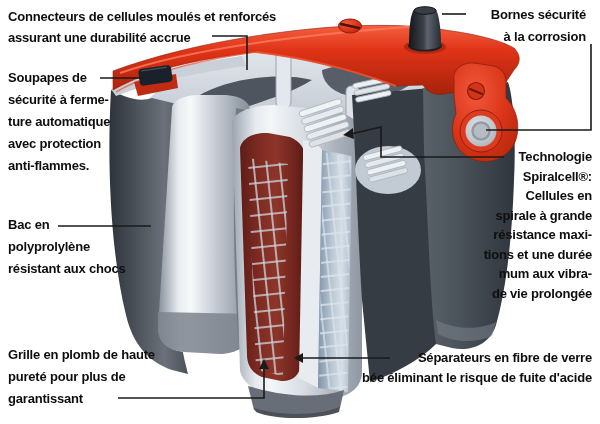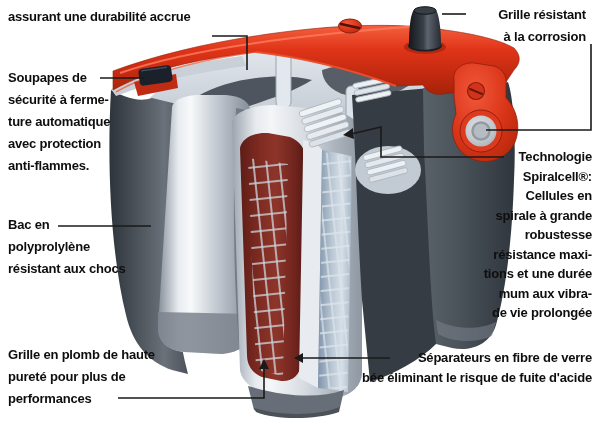--- a/index.html
+++ b/index.html
@@ -201,54 +201,54 @@
     <path d="M390,358 L301,358"></path>
   </g>
   <g fill="#1a1a1a">
     <polygon points="264,359 259,369 269,369"></polygon>
     <polygon points="343,135 353,128 354,139"></polygon>
     <polygon points="294,358 303,353 303,363"></polygon>
   </g>
 </svg>
 
 <div class="lbl lh21" style="left:8px;top:6px;">
+  <div>Connecteurs de cellules moulés et renforcés</div>
   <div>assurant une durabilité accrue</div>
 </div>
 
 <div class="lbl lh22" style="left:8px;top:67px;">
   <div>Soupapes de</div>
   <div>sécurité à ferme-</div>
   <div>ture automatique</div>
   <div>avec protection</div>
   <div>anti-flammes.</div>
 </div>
 
 <div class="lbl lh22" style="left:8px;top:214px;">
   <div>Bac en</div>
   <div>polyprolylène</div>
   <div>résistant aux chocs</div>
 </div>
 
 <div class="lbl lh22" style="left:8px;top:344px;">
   <div>Grille en plomb de haute</div>
   <div>pureté pour plus de</div>
-  <div>performances</div>
+  <div>garantissant</div>
 </div>
 
 <div class="lbl lh22 right" style="right:14px;top:4px;">
-  <div>Grille résistant</div>
+  <div>Bornes sécurité</div>
   <div>à la corrosion</div>
 </div>
 
 <div class="lbl lh195 right" style="right:8px;top:147px;">
   <div>Technologie</div>
   <div>Spiralcell®:</div>
   <div>Cellules en</div>
   <div>spirale à grande</div>
-  <div>robustesse</div>
   <div>résistance maxi-</div>
   <div>tions et une durée</div>
   <div>mum aux vibra-</div>
   <div>de vie prolongée</div>
 </div>
 
 <div class="lbl lh20 right" style="right:8px;top:348px;">
   <div>Séparateurs en fibre de verre</div>
   <div>bée éliminant le risque de fuite d'acide</div>
 </div>

